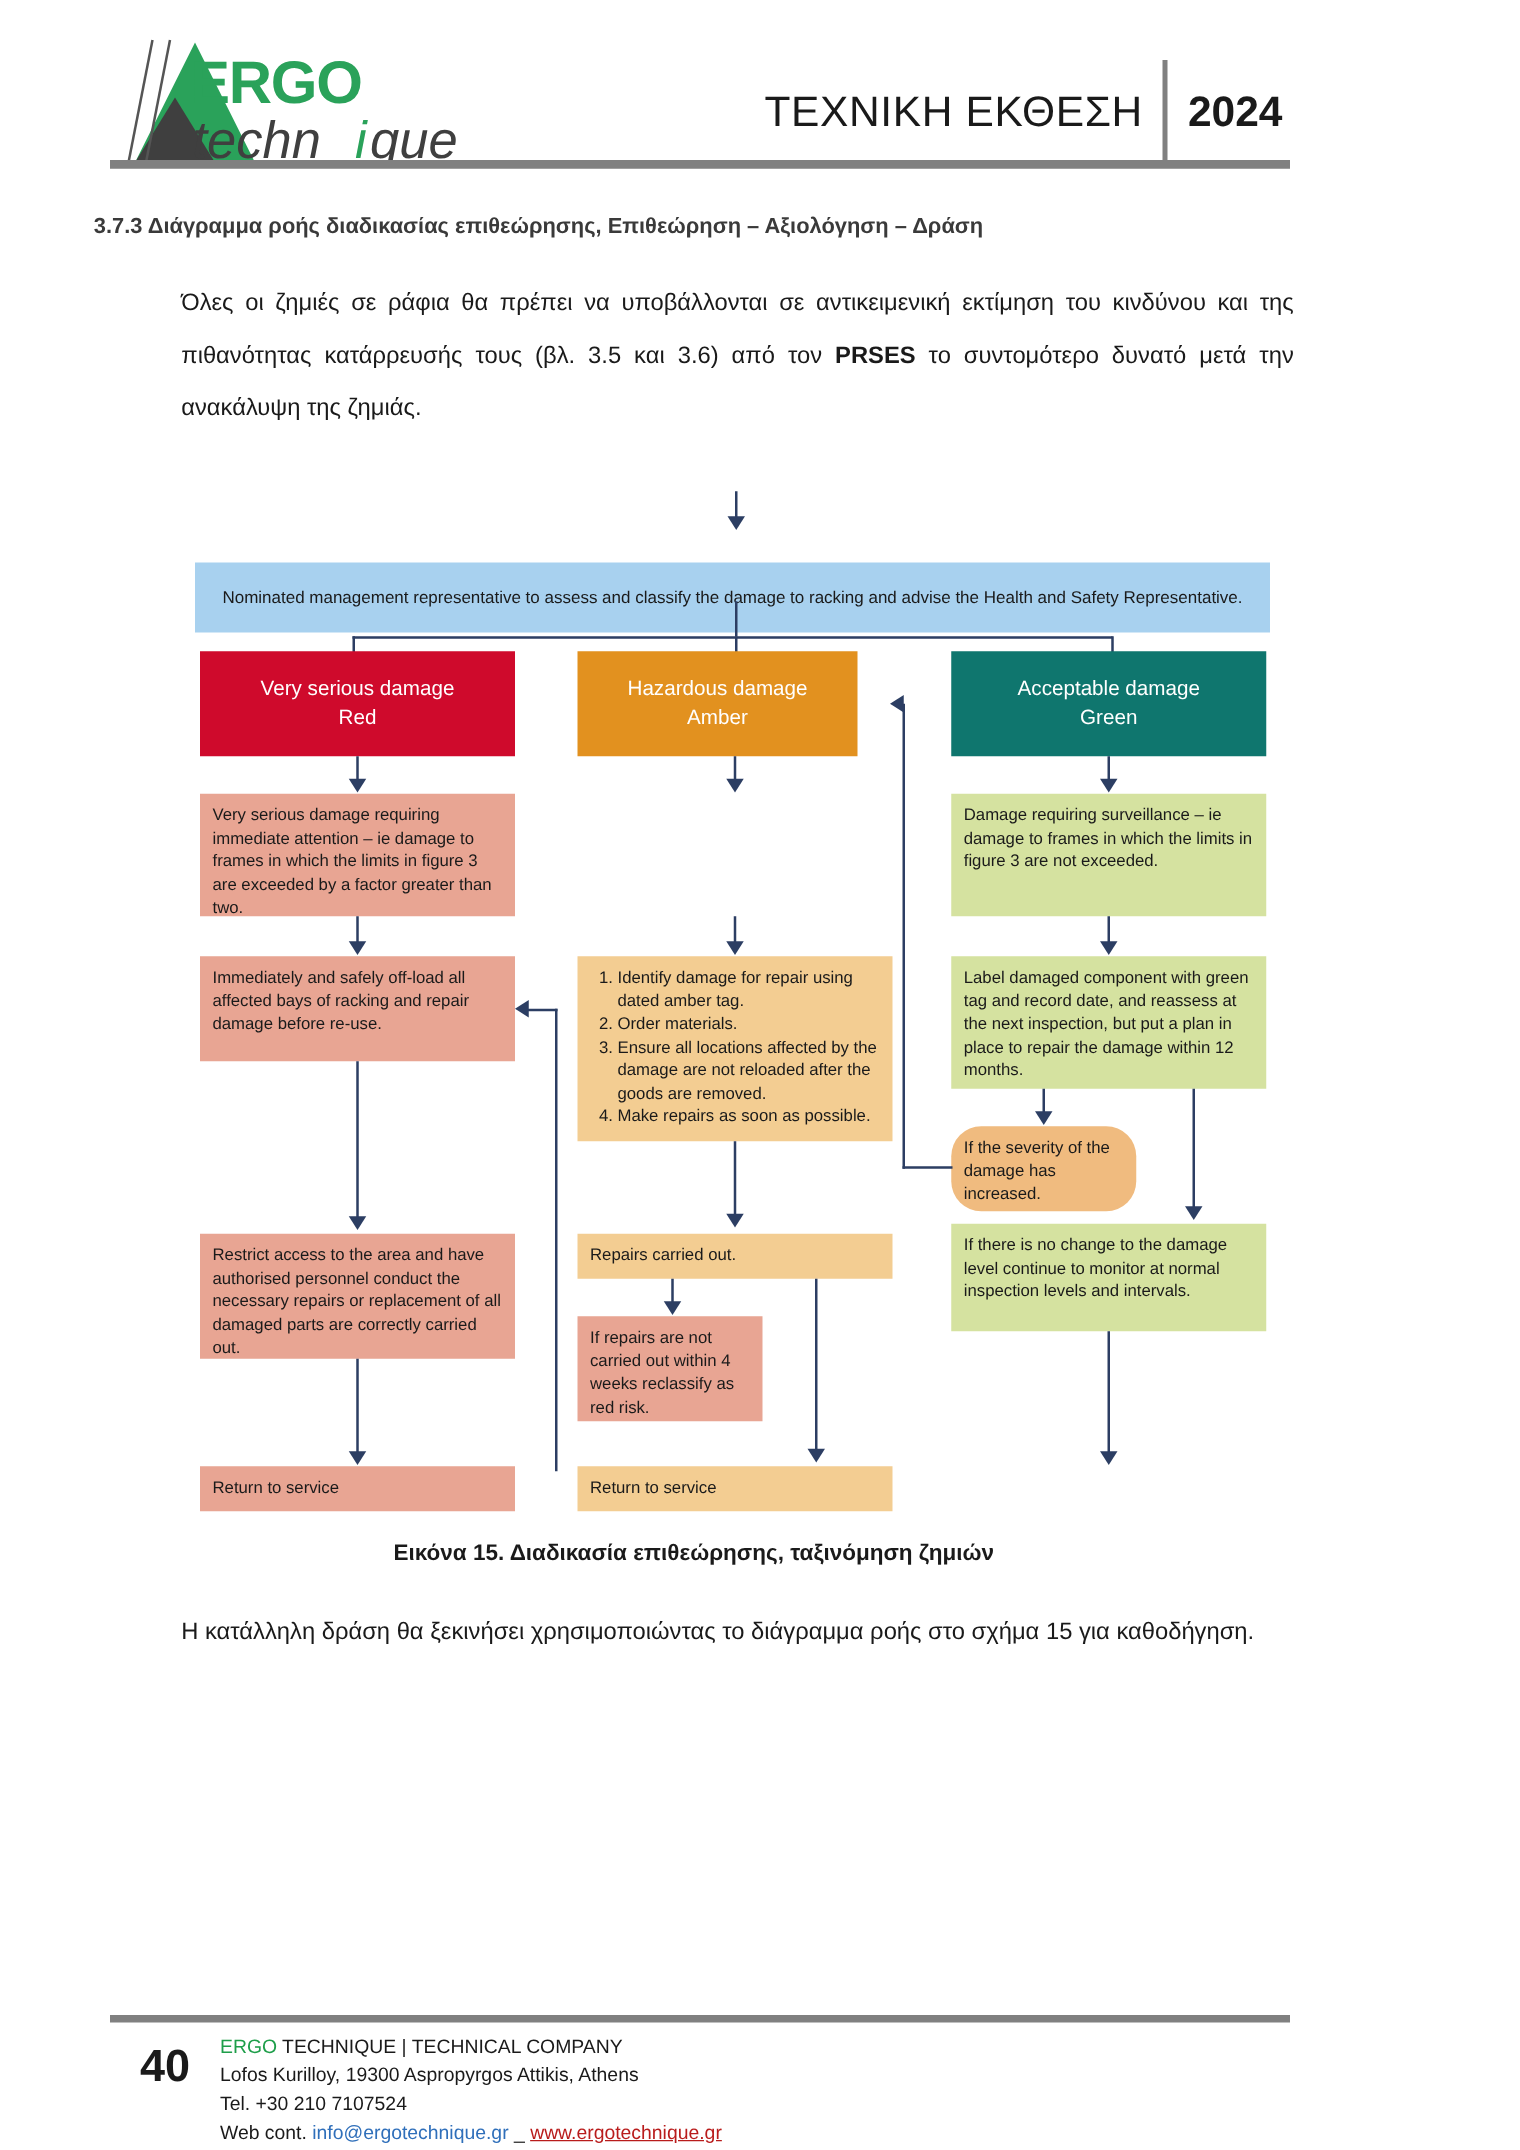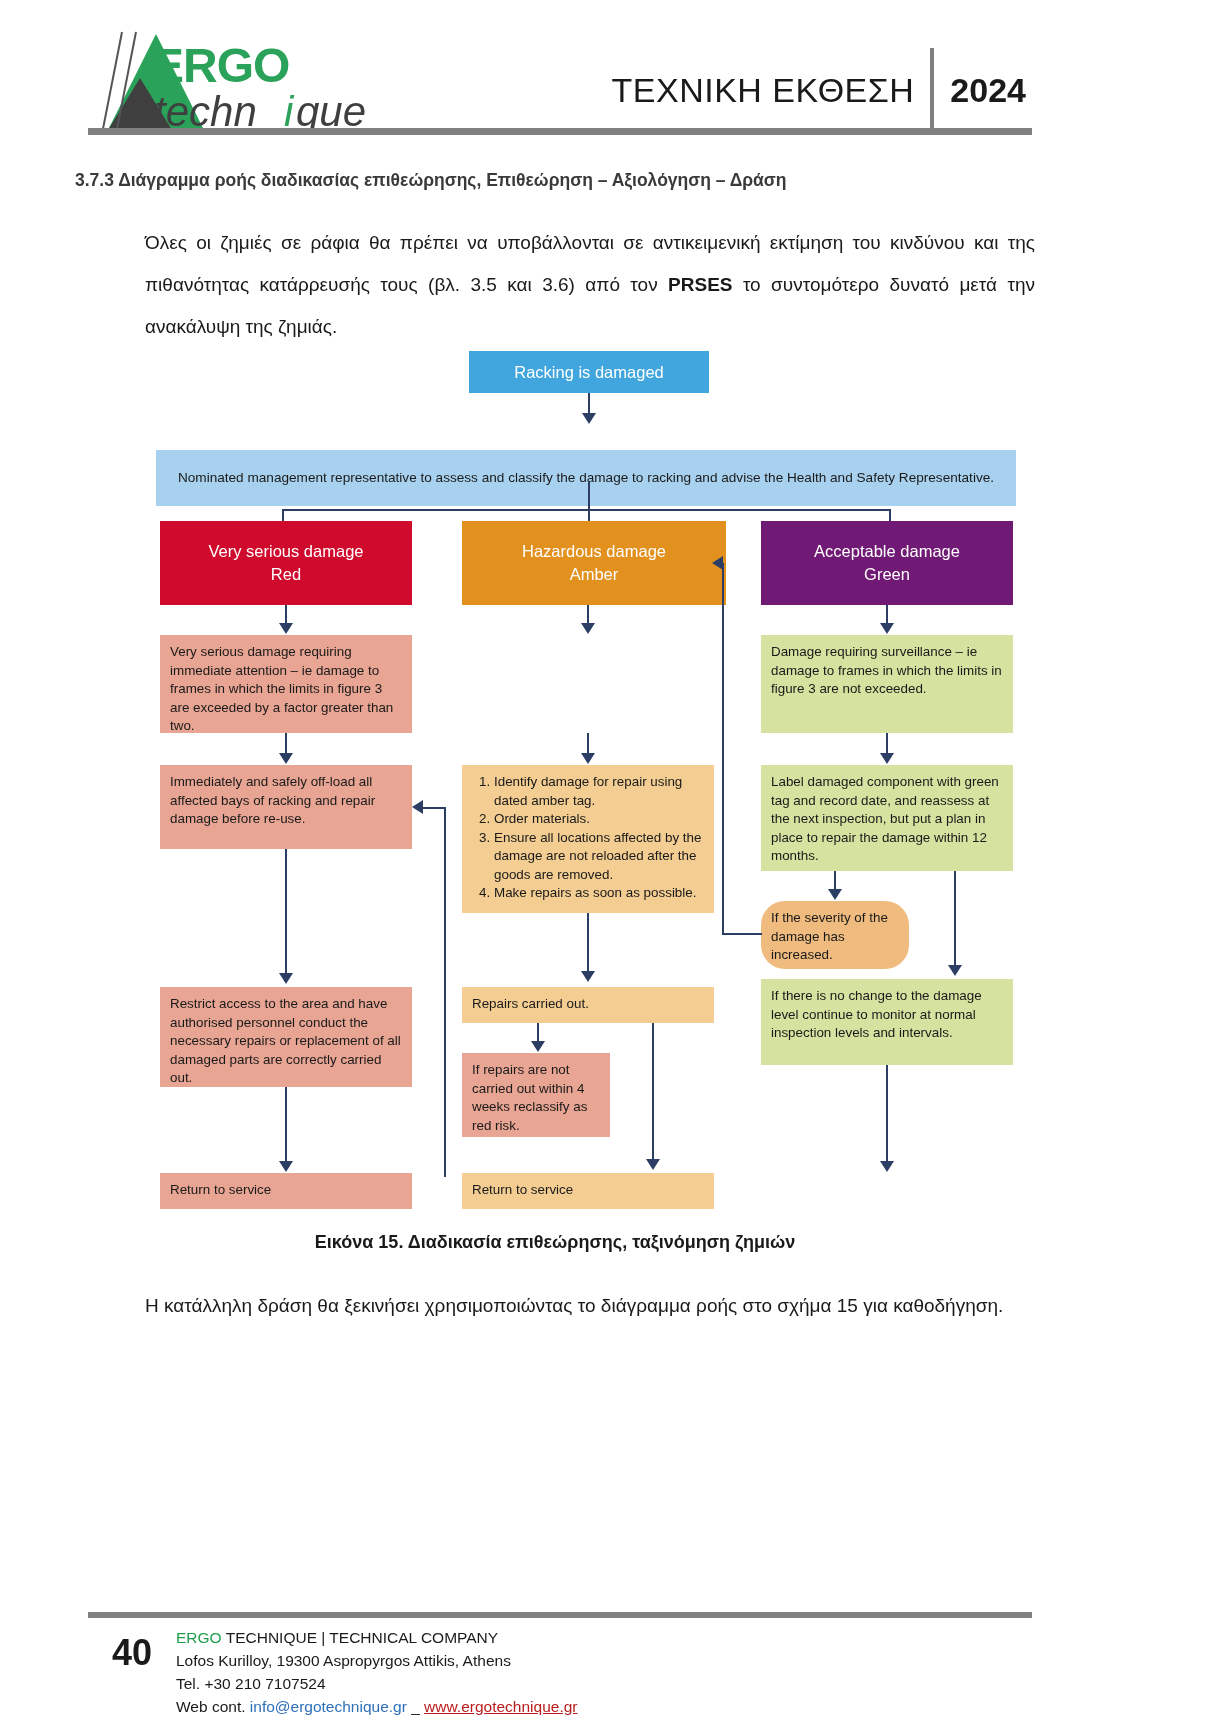--- a/index.html
+++ b/index.html
@@ -123,21 +123,21 @@
     background: #a8d1ef;
     color: #1a1a1a;
     text-align: center;
     font-size: 13.6px;
     line-height: 20px;
     display:flex; align-items:center; justify-content:center;
   }
   .node.red { background: #cf0a2c; }
   .node.amber { background: #e2911f; }
   .node.green { background: #a7c martin; }
-  .node.green { background: #701a75; }
+  .node.green { background: #0f766e; }
   .node.red-l { background: #e8a593; }
   .node.amber-l { background: #f3cd92; }
   .node.green-l { background: #d5e2a0; }
   .node.amber-m { background: #f0bb7f; }
 
   .node ol {
     margin: 0; padding-left: 22px;
   }
   .node ol li { margin: 0; padding: 0; }
 
@@ -218,21 +218,20 @@
   </div>
 </div>
 <div class="header-rule"></div>
 
 <div class="section-heading">3.7.3 Διάγραμμα ροής διαδικασίας επιθεώρησης, Επιθεώρηση – Αξιολόγηση – Δράση</div>
 
 <div class="para para-1"><span>Όλες οι ζημιές σε ράφια θα πρέπει να υποβάλλονται σε αντικειμενική εκτίμηση του κινδύνου και της πιθανότητας κατάρρευσής τους (βλ. 3.5 και 3.6) από τον </span><b>PRSES</b><span> το συντομότερο δυνατό μετά την ανακάλυψη της ζημιάς.</span></div>
 
 <div class="flow">
 
-  <div class="node title hdr-blue" style="left:313px; top:6px; width:240px; height:42px;">Racking is damaged</div>
 
   <div class="ln v" style="left:432px; top:48px; height:24px;"></div>
   <div class="arrow-d" style="left:426px; top:68px;"></div>
 
   <div class="node hdr-lightblue" style="left:0px; top:80px; width:860px; height:56px;margin-top:25px;">Nominated management representative to assess and classify the damage to racking and advise the Health and Safety Representative.</div>
 
   <div class="ln v" style="left:432px; top:136px; height:28px;"></div>
   <div class="ln h" style="left:126px; top:164px; width:608px;"></div>
   <div class="ln v" style="left:126px; top:164px; height:22px;"></div>
   <div class="ln v" style="left:432px; top:164px; height:22px;"></div>
@@ -253,21 +252,21 @@
   <div class="ln v" style="left:129px; top:388px; height:24px;"></div>
   <div class="arrow-d" style="left:123px; top:408px;"></div>
   <div class="node red-l" style="left:4px; top:420px; width:252px; height:84px;">Immediately and safely off-load all affected bays of racking and repair damage before re-use.</div>
   <div class="ln v" style="left:129px; top:504px; height:128px;"></div>
   <div class="arrow-d" style="left:123px; top:628px;"></div>
   <div class="node red-l" style="left:4px; top:642px; width:252px; height:100px;">Restrict access to the area and have authorised personnel conduct the  necessary repairs or replacement of all damaged parts are correctly carried out.</div>
   <div class="ln v" style="left:129px; top:742px; height:78px;"></div>
   <div class="arrow-d" style="left:123px; top:816px;"></div>
   <div class="node red-l" style="left:4px; top:828px; width:252px; height:36px;">Return to service</div>
 
-  <div class="node title amber" style="left:306px; top:176px; width:264px; height:84px;">
+  <div class="node title amber" style="left:306px; top:176px; width:224px; height:84px;">
     <div>
       <div>Hazardous damage</div>
       <div>Amber</div>
     </div>
   </div>
   <div class="ln v" style="left:431px; top:260px; height:22px;"></div>
   <div class="arrow-d" style="left:425px; top:278px;"></div>
   <div class="ln v" style="left:431px; top:388px; height:24px;"></div>
   <div class="arrow-d" style="left:425px; top:408px;"></div>
   <div class="node amber-l" style="left:306px; top:420px; width:252px; height:148px;">

